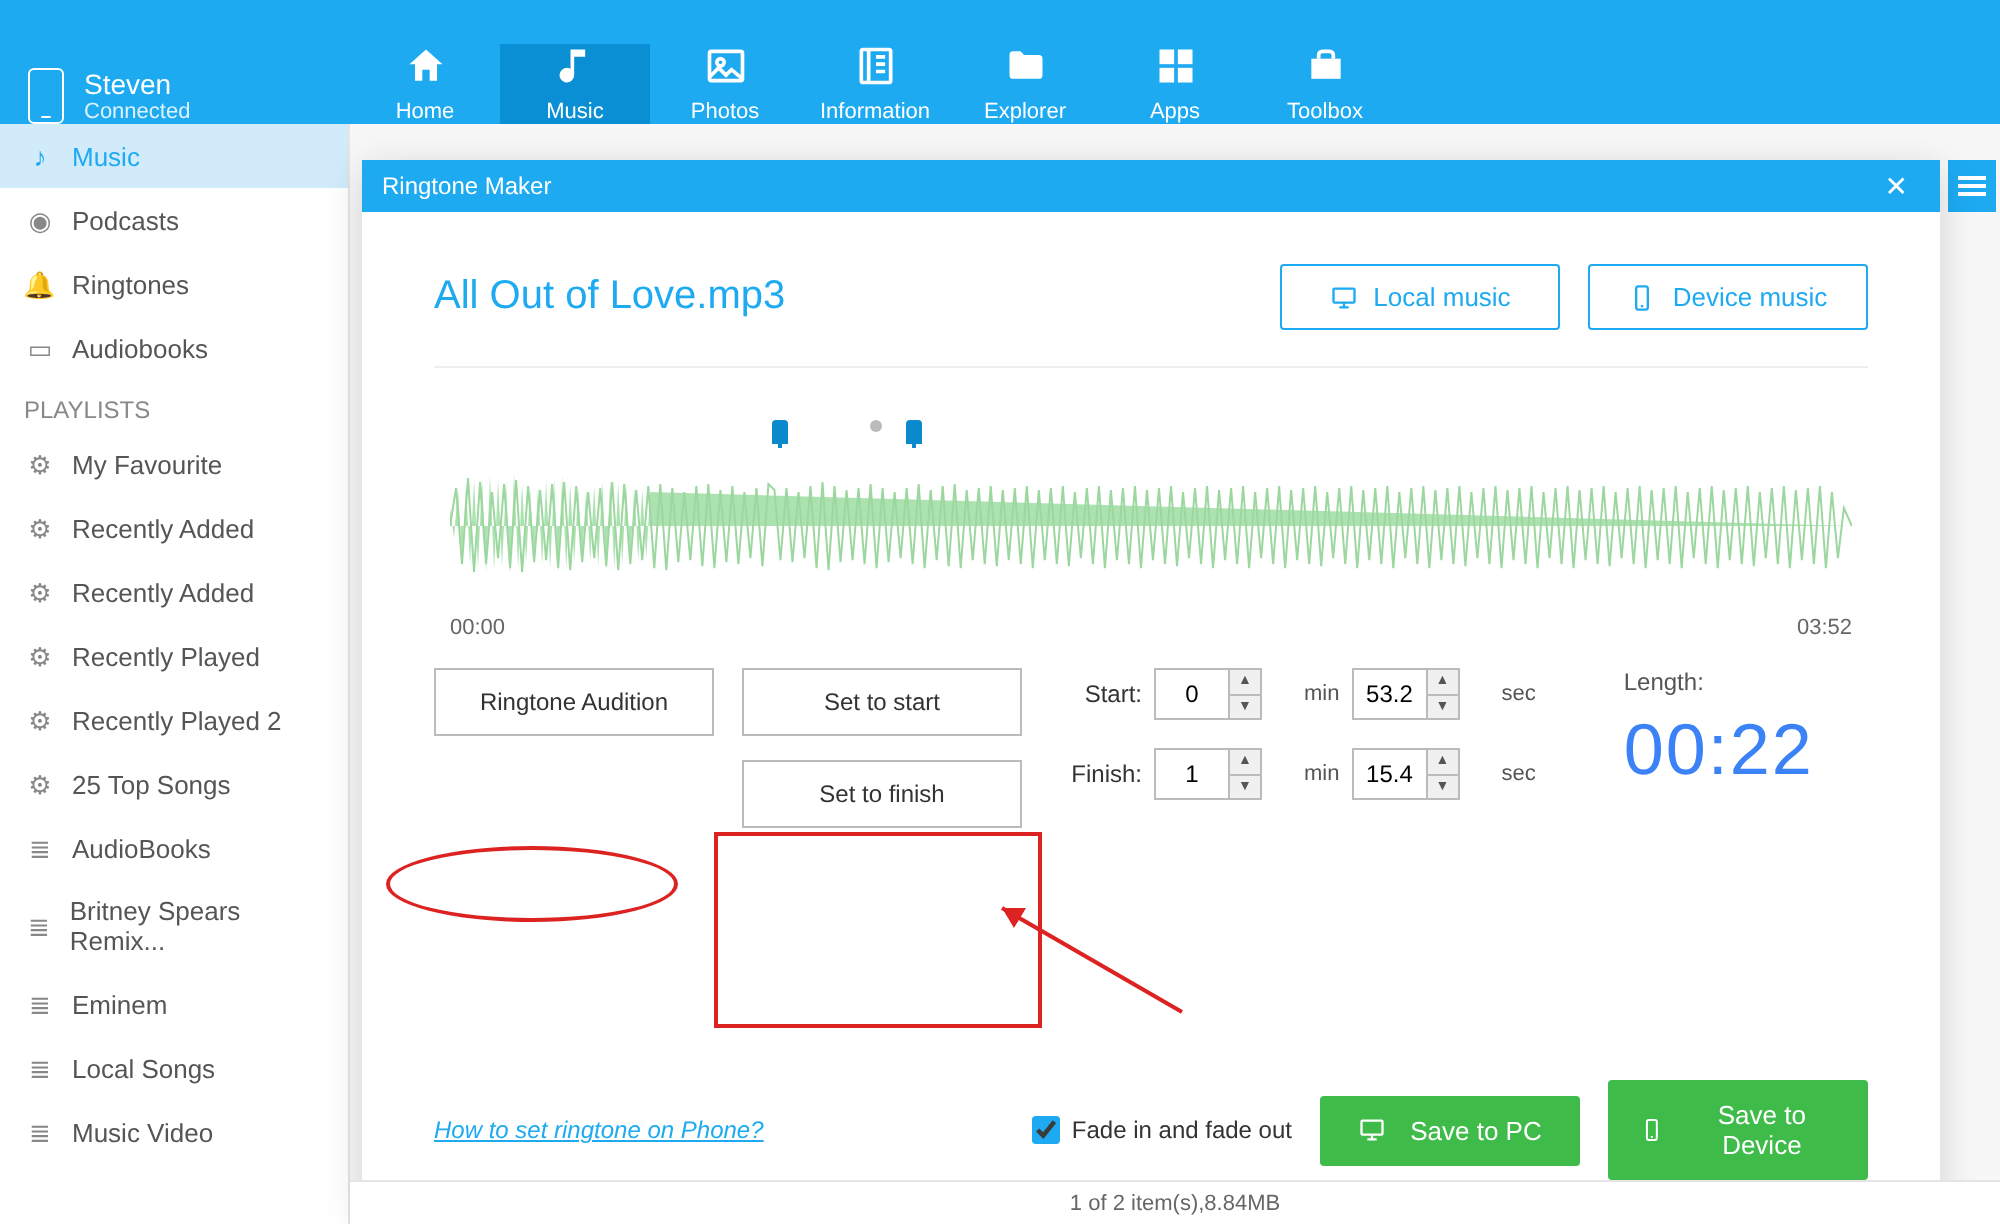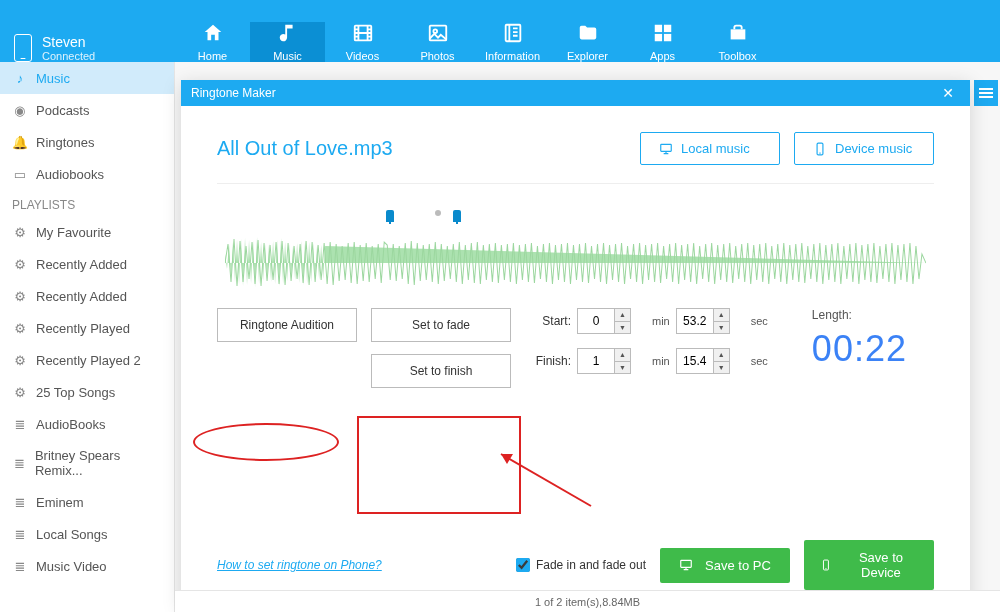--- a/index.html
+++ b/index.html
@@ -35,21 +35,21 @@
 
 .menu-btn { position: absolute; right: 2px; top: 18px; width: 24px; height: 26px; background: #1daaf1; display:flex; align-items:center; justify-content:center; }
 .menu-btn span { width:14px; height:2px; background:#fff; position:relative; }
 .menu-btn span::before, .menu-btn span::after { content:''; position:absolute; width:14px; height:2px; background:#fff; left:0; }
 .menu-btn span::before { top:-4px; } .menu-btn span::after { top:4px; }
 
 .modal-body { flex: 1; padding: 26px 36px 10px; position: relative; }
 
 .title-row { display: flex; align-items: center; gap: 14px; margin-bottom: 18px; }
 .song-title { font-size: 20px; color: #1daaf1; font-weight: 400; flex: 1; }
-.src-btn { border: 1px solid #1daaf1; color: #1daaf1; background: #fff; font-size: 13px; padding: 8px 18px; display: flex; align-items: center; gap: 8px; cursor: pointer; border-radius: 2px; width: 140px; justify-content: flex-start; }
+.src-btn { border: 1px solid #1daaf1; color: #1daaf1; background: #fff; font-size: 13px; padding: 8px 18px; display: flex; align-items: center; gap: 8px; cursor: pointer; border-radius: 2px; width: 140px; justify-content: center; }
 
 .divider { height: 1px; background: #eee; margin-bottom: 40px; }
 
 .waveform-wrap { position: relative; height: 78px; margin: 0 8px 6px; }
 .waveform { width: 100%; height: 100%; position: relative; overflow: hidden; }
 .wave-bg { position: absolute; inset: 0; display:flex; align-items:center; }
 .wave-handle { position:absolute; top:-14px; width:8px; height:12px; background:#0a8acc; border-radius:2px 2px 0 0; }
 .wave-handle::after { content:''; position:absolute; left:3px; top:12px; width:2px; height:78px; background:#0a8acc; }
 .wave-dot { position:absolute; top:-14px; width:6px; height:6px; border-radius:50%; background:#bbb; }
 .wave-sel { position:absolute; top:0; bottom:0; background: rgba(50,160,230,.35); }
@@ -108,29 +108,20 @@
         </span>
       <span>Home</span>
     </div>
     <div class="nav-tab active">
       <span class="ico">
           <svg viewBox="0 0 24 24" width="22" height="22" fill="#fff">
             <path d="M9 3v10.55A4 4 0 1 0 11 17V7h6V3H9z"></path>
           </svg>
         </span>
       <span>Music</span>
-    </div>
-    <div class="nav-tab">
-      <span class="ico">
-          <svg viewBox="0 0 24 24" width="22" height="22" fill="none" stroke="#fff" stroke-width="2">
-            <rect x="3" y="4" width="18" height="16" rx="1"></rect>
-            <path d="M7 4v16M17 4v16M3 12h18M3 8h4M3 16h4M17 8h4M17 16h4"></path>
-          </svg>
-        </span>
-      <span>Videos</span>
     </div>
     <div class="nav-tab">
       <span class="ico">
           <svg viewBox="0 0 24 24" width="22" height="22" fill="none" stroke="#fff" stroke-width="2">
             <rect x="3" y="4" width="18" height="16" rx="1"></rect>
             <circle cx="9" cy="10" r="2"></circle>
             <path d="M3 18l5-5 4 4 3-3 6 5"></path>
           </svg>
         </span>
       <span>Photos</span>
@@ -303,27 +294,31 @@
               </g>
               <g>
 
                 <path stroke="#9cd79f" stroke-width="1" fill="none" d="M0,39 
                   L3,20 L6,58 L9,15 L12,62 L15,17 L18,58 L21,22 L24,55 L27,18 L30,60 L33,16 L36,62 L39,19 L42,57 L45,21 L48,56 L51,18 L54,60 L57,17 L60,61 L63,19 L66,57 L69,22 L72,55 L75,20 L78,59 L81,17 L84,61 L87,18 L90,58 L93,21 L96,56 L99,19 L102,60 L105,18 L108,61 L111,20 L114,57 L117,22 L120,56 L123,19 L126,59 L129,18 L132,60 L135,21 L138,57 L141,19 L144,58 L147,22 L150,55 L153,20 L156,59 L159,18 L162,21 L165,56 L168,20 L171,57 L174,22 L177,55 L180,19 L183,60 L186,17 L189,61 L192,19 L195,57 L198,21 L201,56 L204,20 L207,58 L210,18 L213,60 L216,20 L219,57 L222,22 L225,55 L228,20 L231,58 L234,18 L237,60 L240,21 L243,56 L246,19 L249,59 L252,18 L255,60 L258,21 L261,56 L264,20 L267,58 L270,19 L273,59 L276,21 L279,56 L282,20 L285,58 L288,19 L291,60 L294,21 L297,56 L300,20 L303,58 L306,19 L309,59 L312,22 L315,55 L318,20 L321,58 L324,19 L327,60 L330,21 L333,56 L336,20 L339,58 L342,19 L345,60 L348,21 L351,56 L354,20 L357,58 L360,19 L363,59 L366,22 L369,55 L372,20 L375,58 L378,19 L381,60 L384,21 L387,56 L390,20 L393,58 L396,19 L399,60 L402,22 L405,55 L408,20 L411,58 L414,19 L417,60 L420,21 L423,56 L426,20 L429,58 L432,19 L435,59 L438,22 L441,55 L444,20 L447,58 L450,19 L453,60 L456,21 L459,56 L462,20 L465,58 L468,19 L471,60 L474,22 L477,55 L480,20 L483,58 L486,19 L489,60 L492,21 L495,56 L498,20 L501,58 L504,19 L507,59 L510,22 L513,55 L516,20 L519,58 L522,19 L525,60 L528,21 L531,56 L534,20 L537,58 L540,19 L543,60 L546,22 L549,55 L552,20 L555,58 L558,19 L561,60 L564,21 L567,56 L570,20 L573,58 L576,19 L579,59 L582,22 L585,55 L588,20 L591,58 L594,19 L597,60 L600,21 L603,56 L606,20 L609,58 L612,19 L615,60 L618,22 L621,55 L624,20 L627,58 L630,19 L633,60 L636,21 L639,56 L642,20 L645,58 L648,19 L651,59 L654,22 L657,55 L660,20 L663,58 L666,19 L669,60 L672,21 L675,56 L678,20 L681,58 L684,19 L687,60 L690,22 L693,55 L696,30 L700,39"></path>
               </g>
             </svg>
           </div>
         </div>
 
+        <div class="time-labels">
+          <span>00:00</span>
+          <span>03:52</span>
+        </div>
 
         <div class="controls-row">
           <div class="col" style="position:relative">
             <button class="ctrl-btn">Ringtone Audition</button>
           </div>
           <div class="col">
-            <button class="ctrl-btn">Set to fade</button>
+            <button class="ctrl-btn">Set to start</button>
             <button class="ctrl-btn">Set to finish</button>
           </div>
           <div class="time-inputs">
             <div class="time-row">
               <label>Start:</label>
               <div class="num-wrap">
                   <input value="0" style="">
                   <div class="stepper">
                     <div>▲</div>
                     <div>▼</div>

